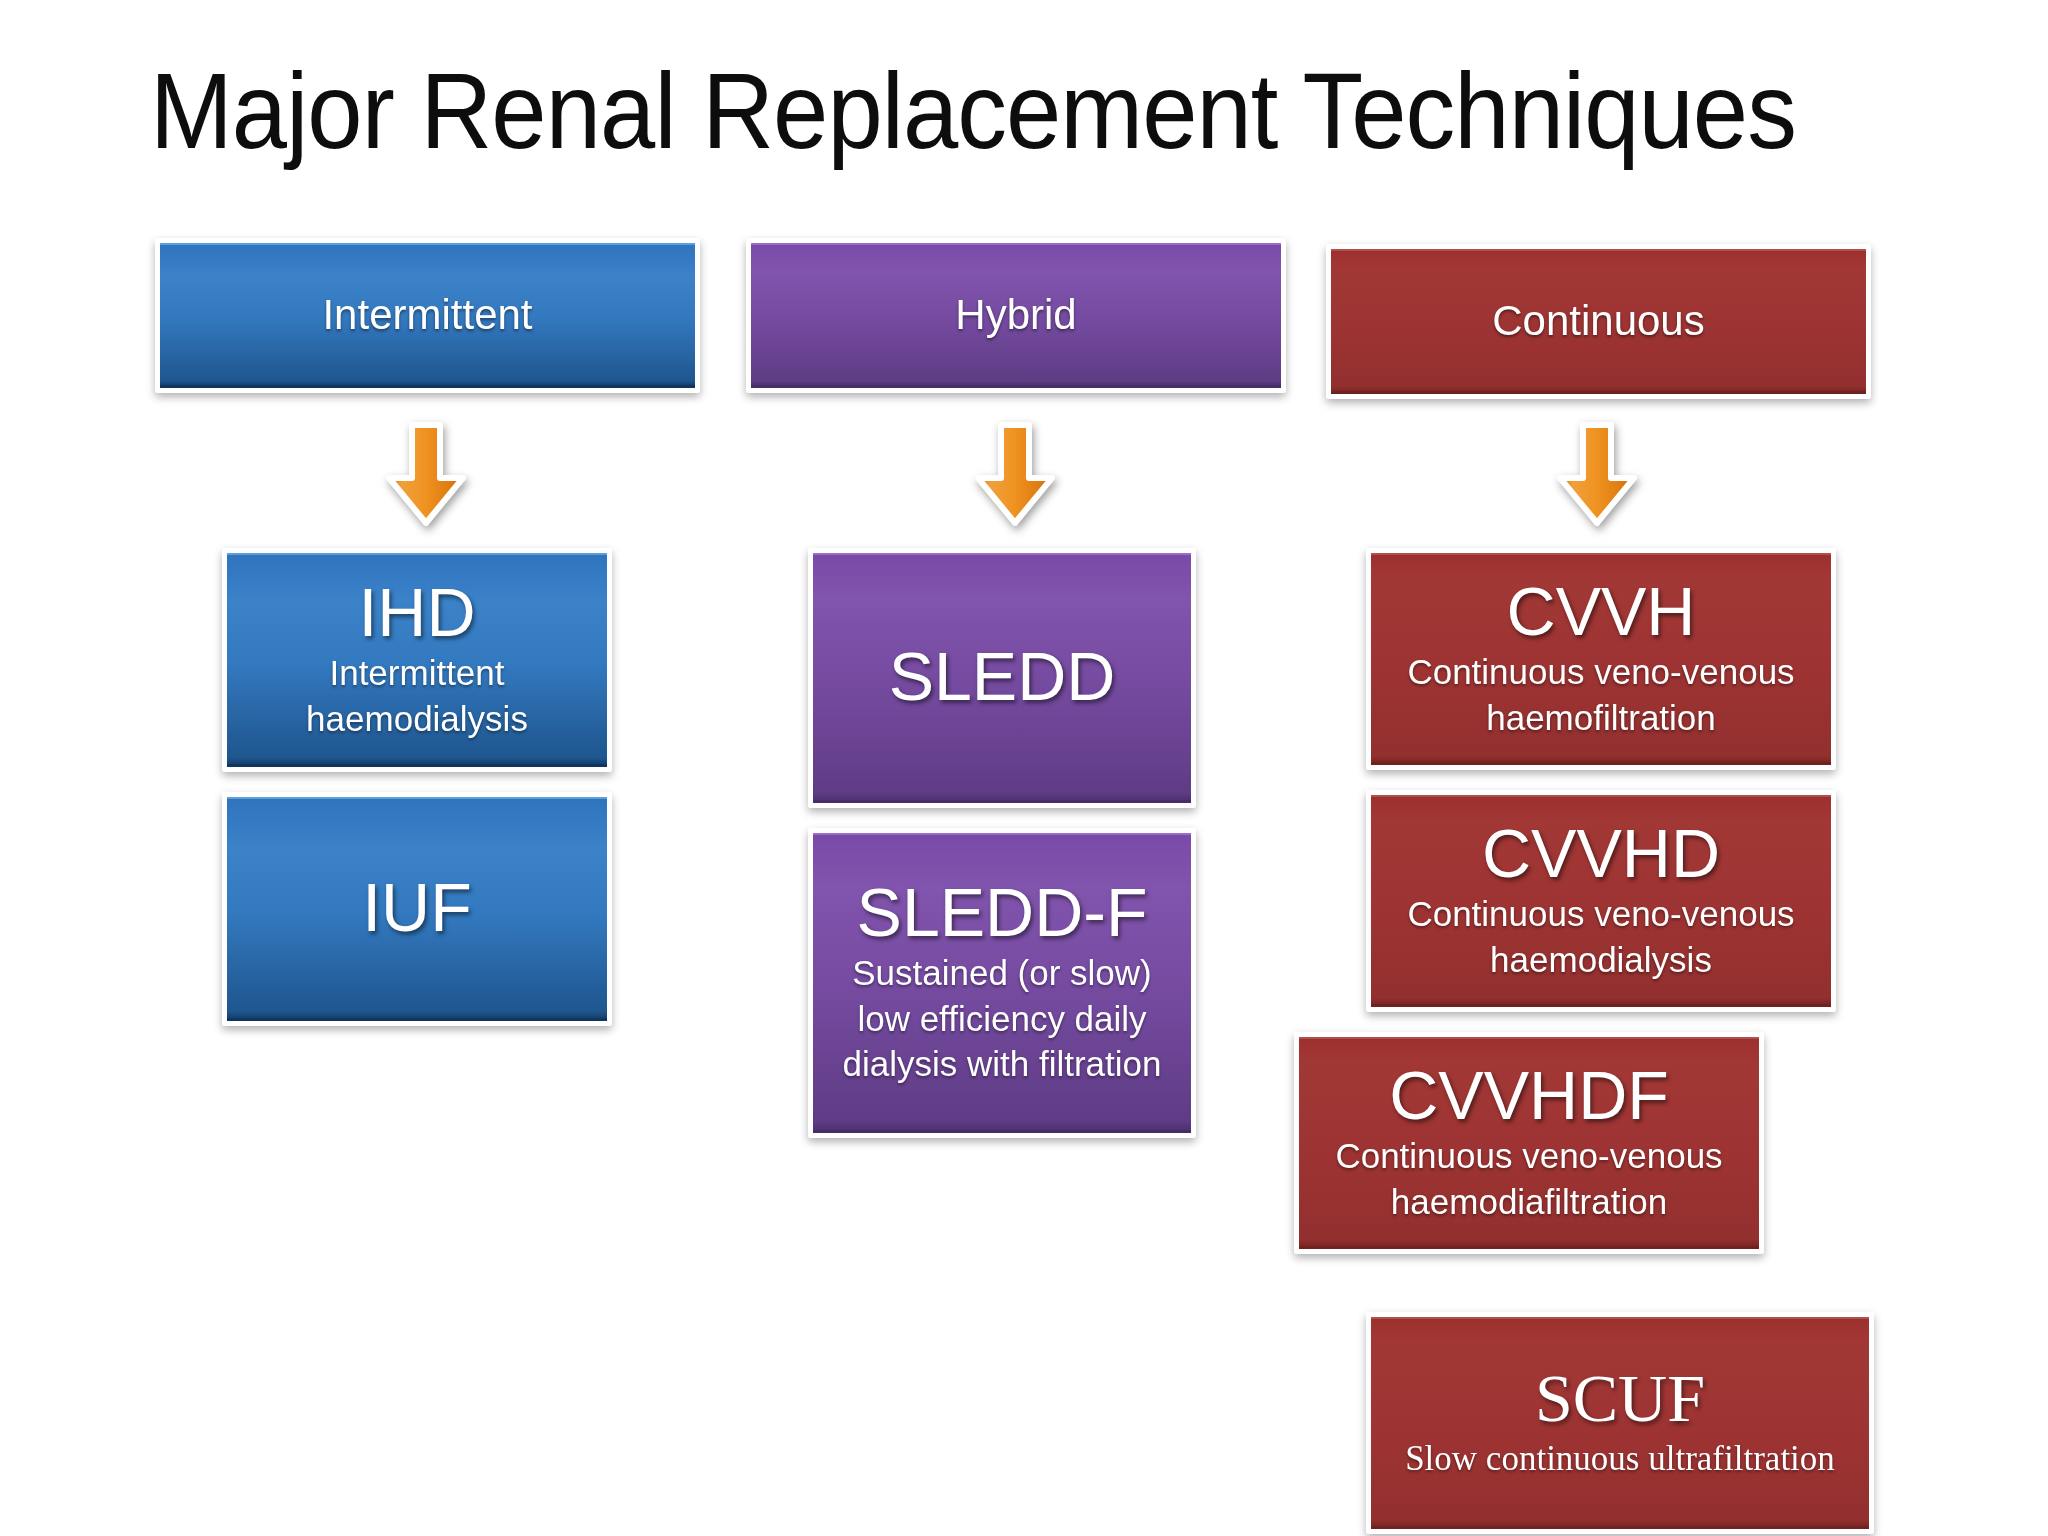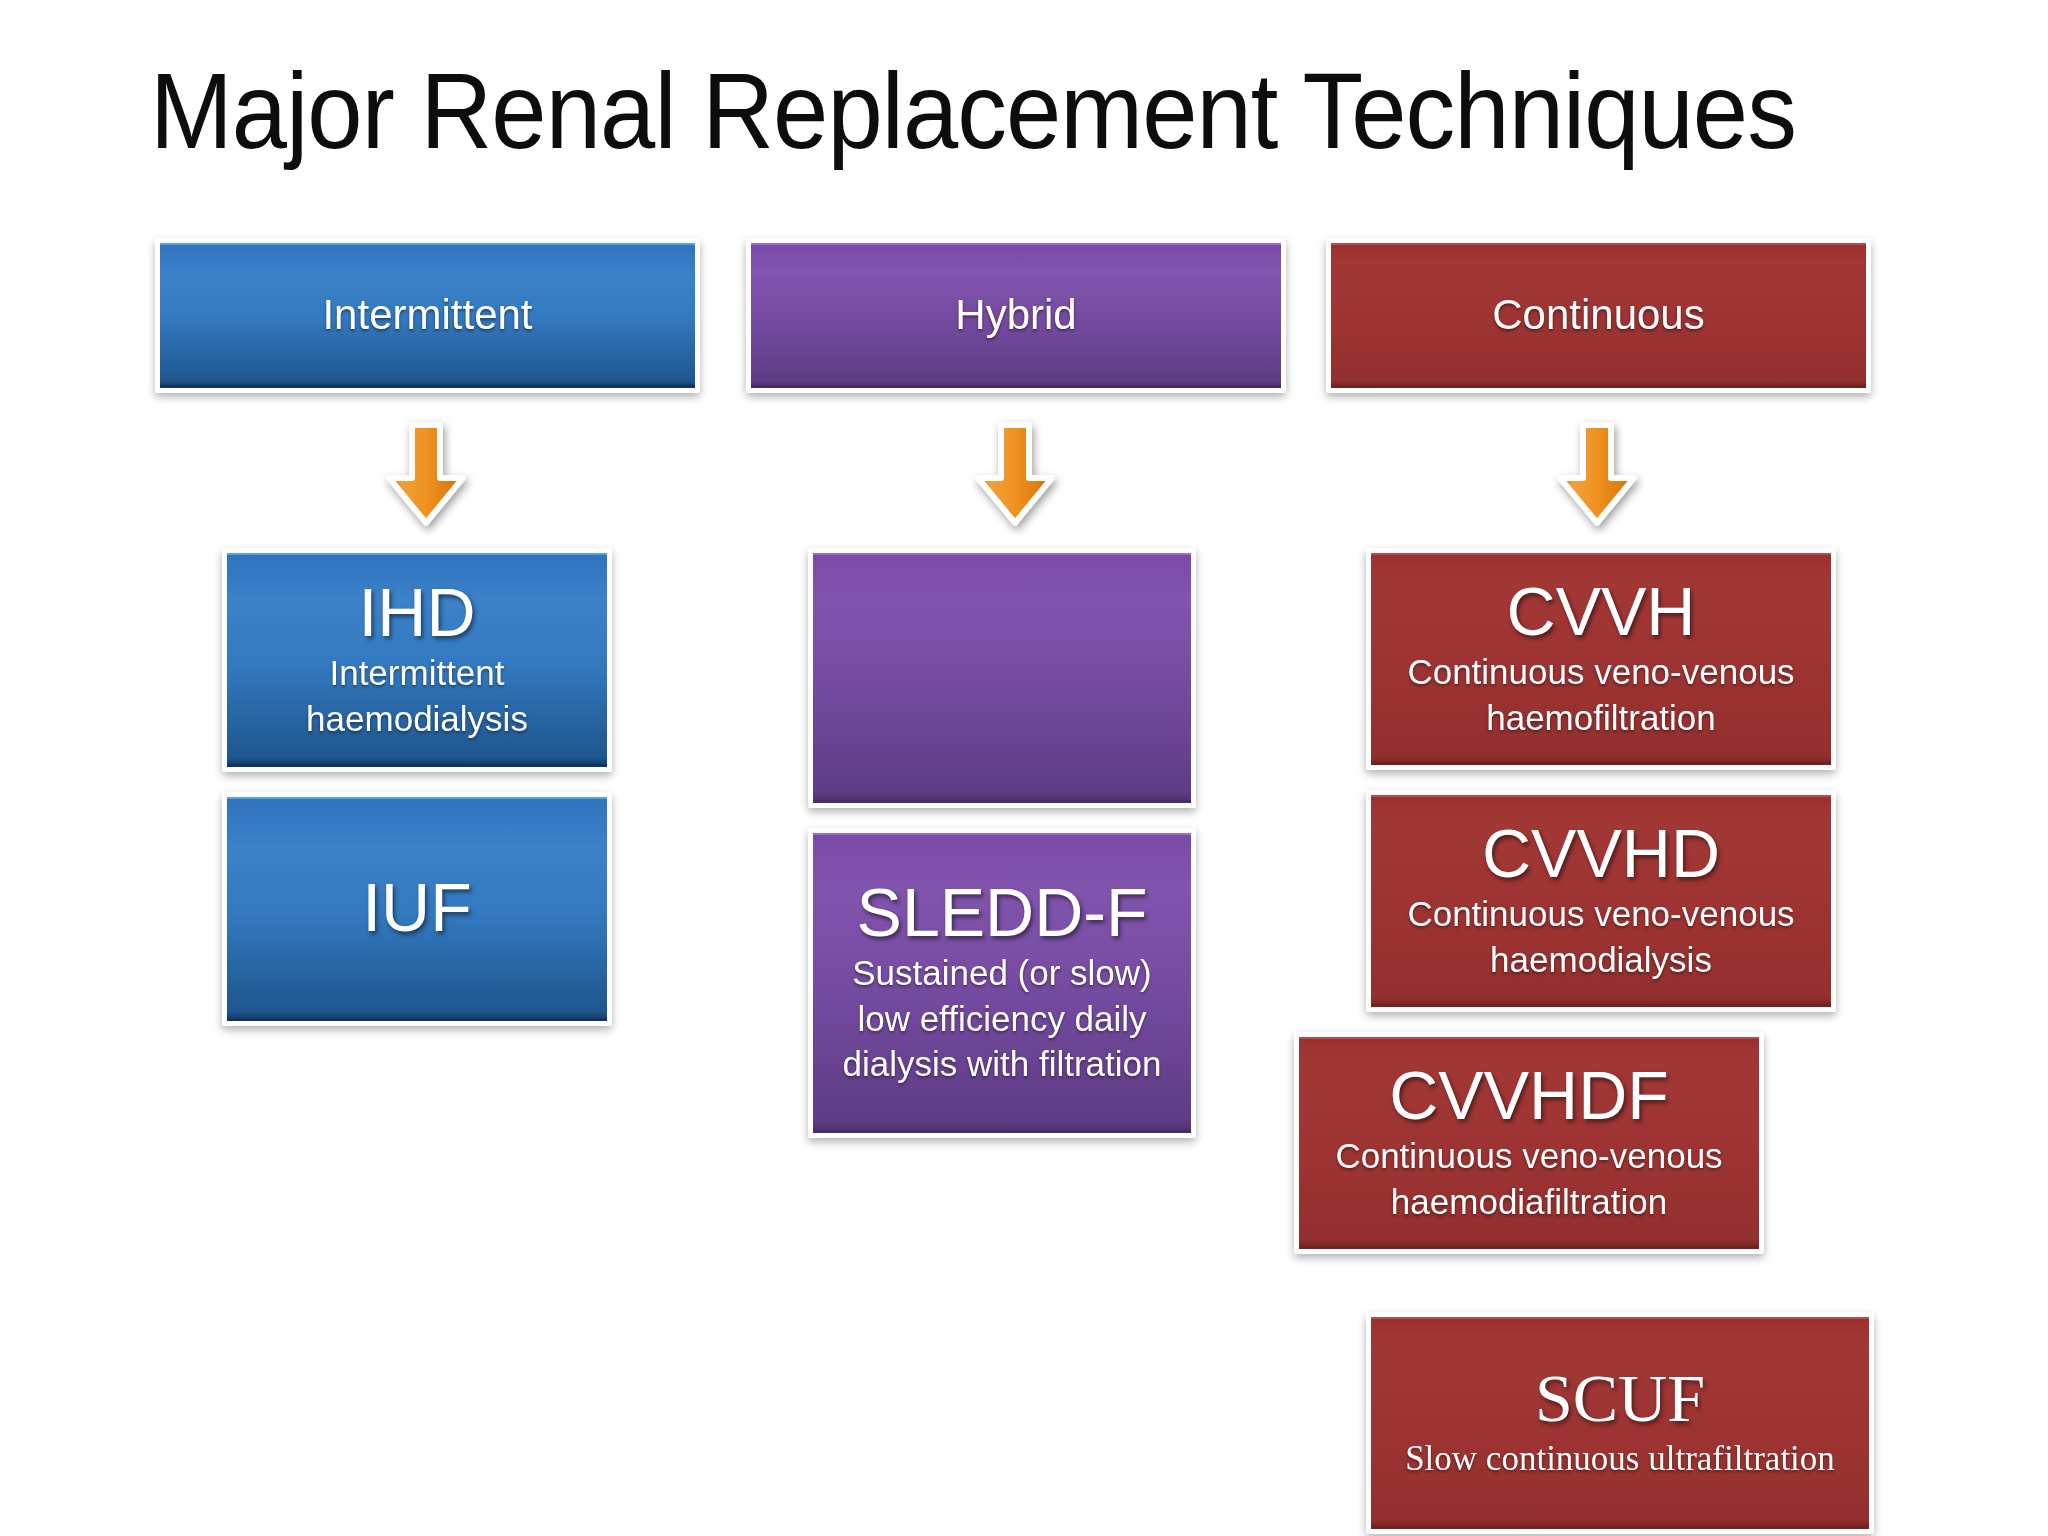--- a/index.html
+++ b/index.html
@@ -172,31 +172,32 @@
         <stop offset="82%" stop-color="#de7c10"></stop>
         <stop offset="100%" stop-color="#c96a08"></stop>
       </linearGradient>
     </defs>
     <path d="M29 3 L57 3 L57 56 L80 56 L43 101 L6 56 L29 56 Z" fill="url(#og2)" stroke="#ffffff" stroke-width="6" stroke-linejoin="round"></path>
   </svg>
 </div>
 
 <div class="box purple" style="left:808px; top:548px; width:388px; height:260px;">
   <div class="inner">
+    <div class="child-title">SLEDD</div>
   </div>
 </div>
 
 <div class="box purple" style="left:808px; top:828px; width:388px; height:310px;">
   <div class="inner">
     <div class="child-title">SLEDD-F</div>
     <div class="child-desc">Sustained (or slow) low efficiency daily dialysis with filtration</div>
   </div>
 </div>
 
-<div class="box red header-box" id="hdr-continuous" style="left:1326px; top:238px; width:545px;">
+<div class="box red header-box" id="hdr-continuous" style="left:1326px; top:244px; width:545px;">
   <div class="inner">
     <span class="hlabel">Continuous</span>
   </div>
 </div>
 
 <div class="arrow" style="left:1554px; top:422px;">
   <svg viewBox="0 0 86 106" xmlns="http://www.w3.org/2000/svg">
     <defs>
       <linearGradient id="og3" x1="0" y1="0" x2="1" y2="0">
         <stop offset="0%" stop-color="#d97b12"></stop>

